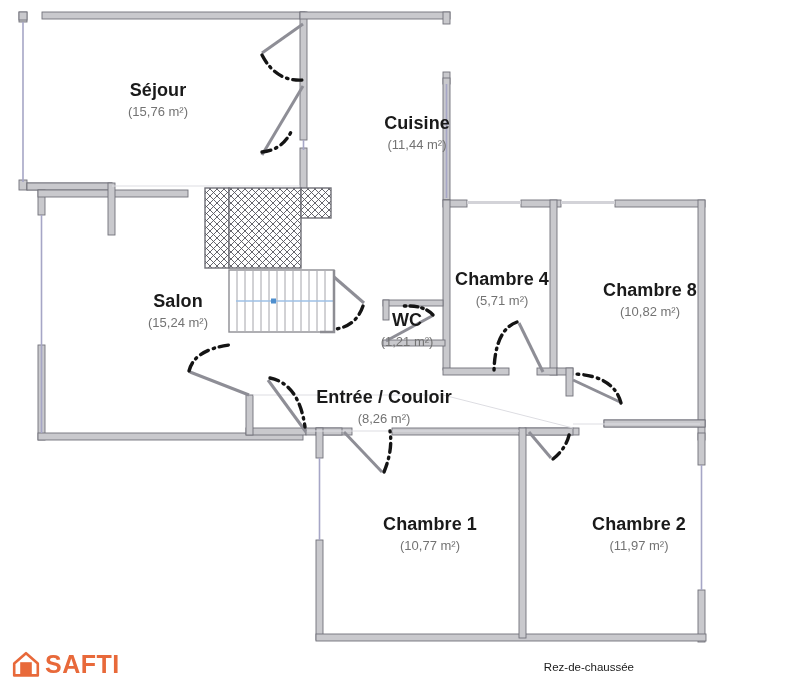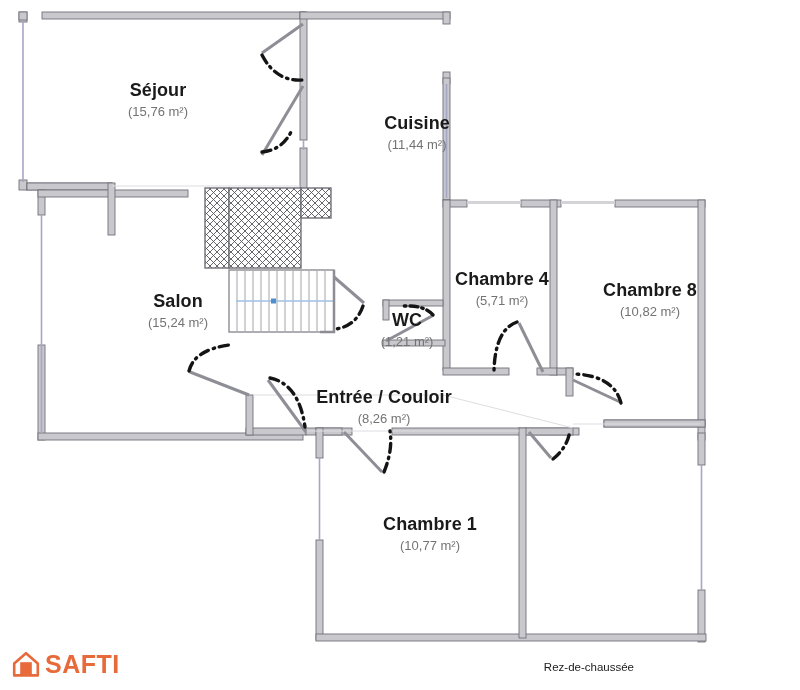--- a/index.html
+++ b/index.html
@@ -292,20 +292,24 @@
   <div class="room-label" style="left:384px; top:374px; transform:translateX(-50%);margin-top:12px;">
     <span class="room-name">Entrée / Couloir</span>
     <span class="room-area">(8,26 m²)</span>
   </div>
 
   <div class="room-label" style="left:430px; top:513px; transform:translateX(-50%);">
     <span class="room-name">Chambre 1</span>
     <span class="room-area">(10,77 m²)</span>
   </div>
 
+  <div class="room-label" style="left:639px; top:513px; transform:translateX(-50%);">
+    <span class="room-name">Chambre 2</span>
+    <span class="room-area">(11,97 m²)</span>
+  </div>
 
   <div id="footer-bar">
 
     <div id="safti-logo">
       <svg width="28" height="28" viewBox="0 0 28 28">
         <path d="M2.2,13.4 L14,3.2 L25.8,13.4 L25.8,25.4 L2.2,25.4 Z" fill="none" stroke="#e8693a" stroke-width="2.6" stroke-linejoin="round"></path>
         <rect x="8.2" y="12.2" width="11.6" height="13.2" fill="#e8693a"></rect>
       </svg>
       <span id="safti-wordmark">SAFTI</span>
     </div>

